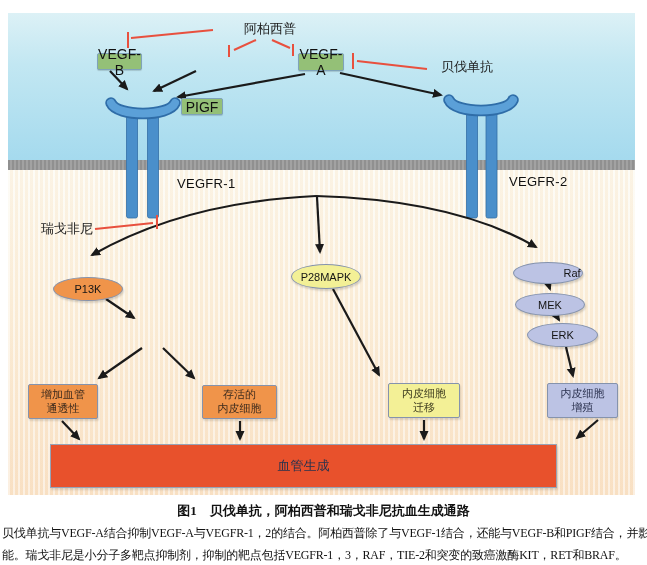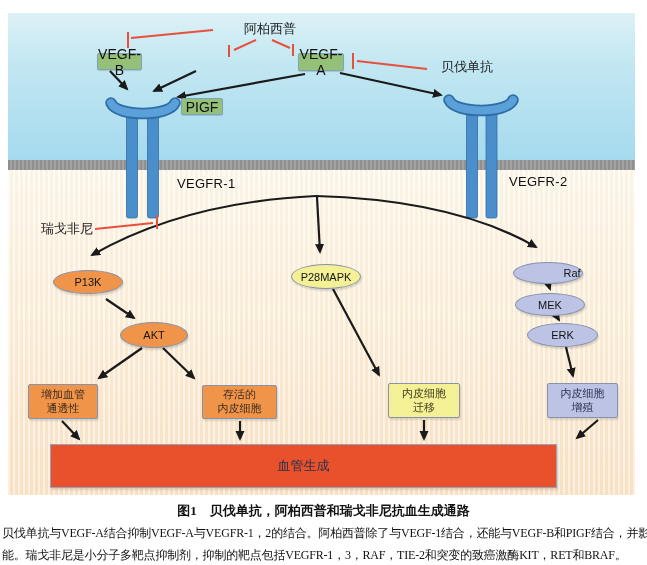--- a/index.html
+++ b/index.html
@@ -105,22 +105,21 @@
   <div class="druglbl" style="left:441px;top:58px;">贝伐单抗</div>
   <div class="druglbl" style="left:41px;top:220px;">瑞戈非尼</div>
 
   <div class="node gbox" style="left:97px;top:53px;width:45px;height:17px;">VEGF-B</div>
   <div class="node gbox" style="left:181px;top:50px;width:42px;height:17px;margin-top:48px;">PIGF</div>
   <div class="node gbox" style="left:298px;top:53px;width:46px;height:18px;">VEGF-A</div>
 
   <div class="rlbl" style="left:177px;top:176px;">VEGFR-1</div>
   <div class="rlbl" style="left:509px;top:174px;">VEGFR-2</div>
 
-  <div class="node ellipse orange" style="left:53px;top:270px;width:70px;height:24px;">P13K</div>
-  <div class="node ellipse orange" style="left:120px;top:322px;width:68px;height:26px;">AKT</div>
+  <div class="node ellipse orange" style="left:53px;top:277px;width:70px;height:24px;">P13K</div>
   <div class="node ellipse yellow" style="left:291px;top:264px;width:70px;height:25px;">P28MAPK</div>
   <div class="node ellipse lav" style="left:513px;top:262px;width:70px;height:22px;padding-left:48px;">Raf</div>
   <div class="node ellipse lav" style="left:515px;top:293px;width:70px;height:23px;">MEK</div>
   <div class="node sbox orange" style="left:28px;top:384px;width:70px;height:35px;">
     <div>
         <div>增加血管</div>
         <div>通透性</div>
       </div>
   </div>
 

